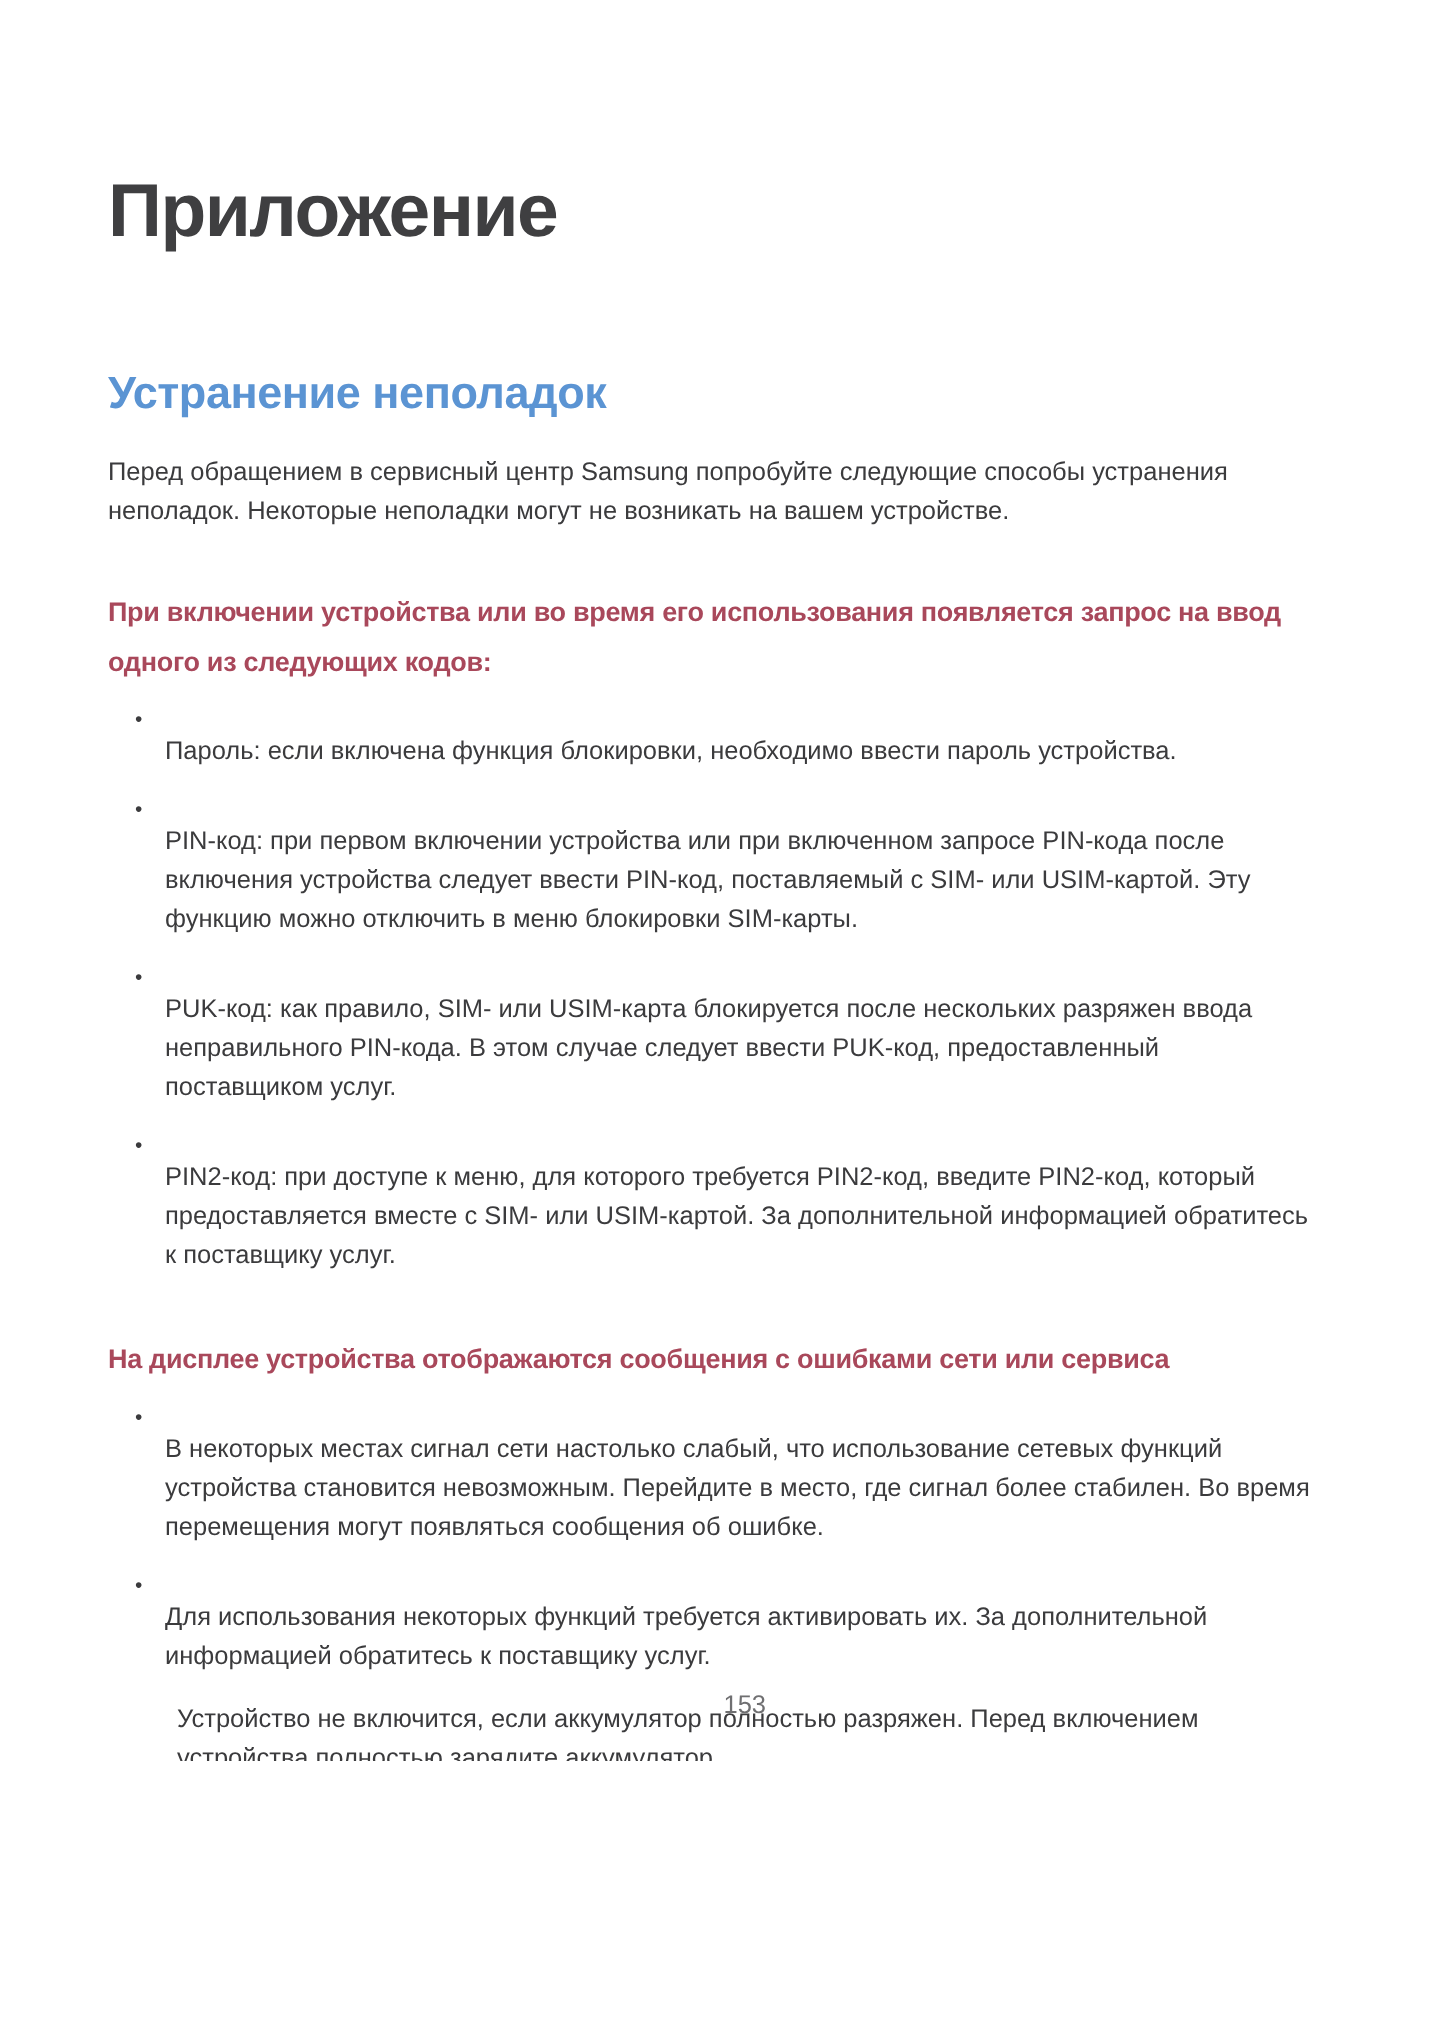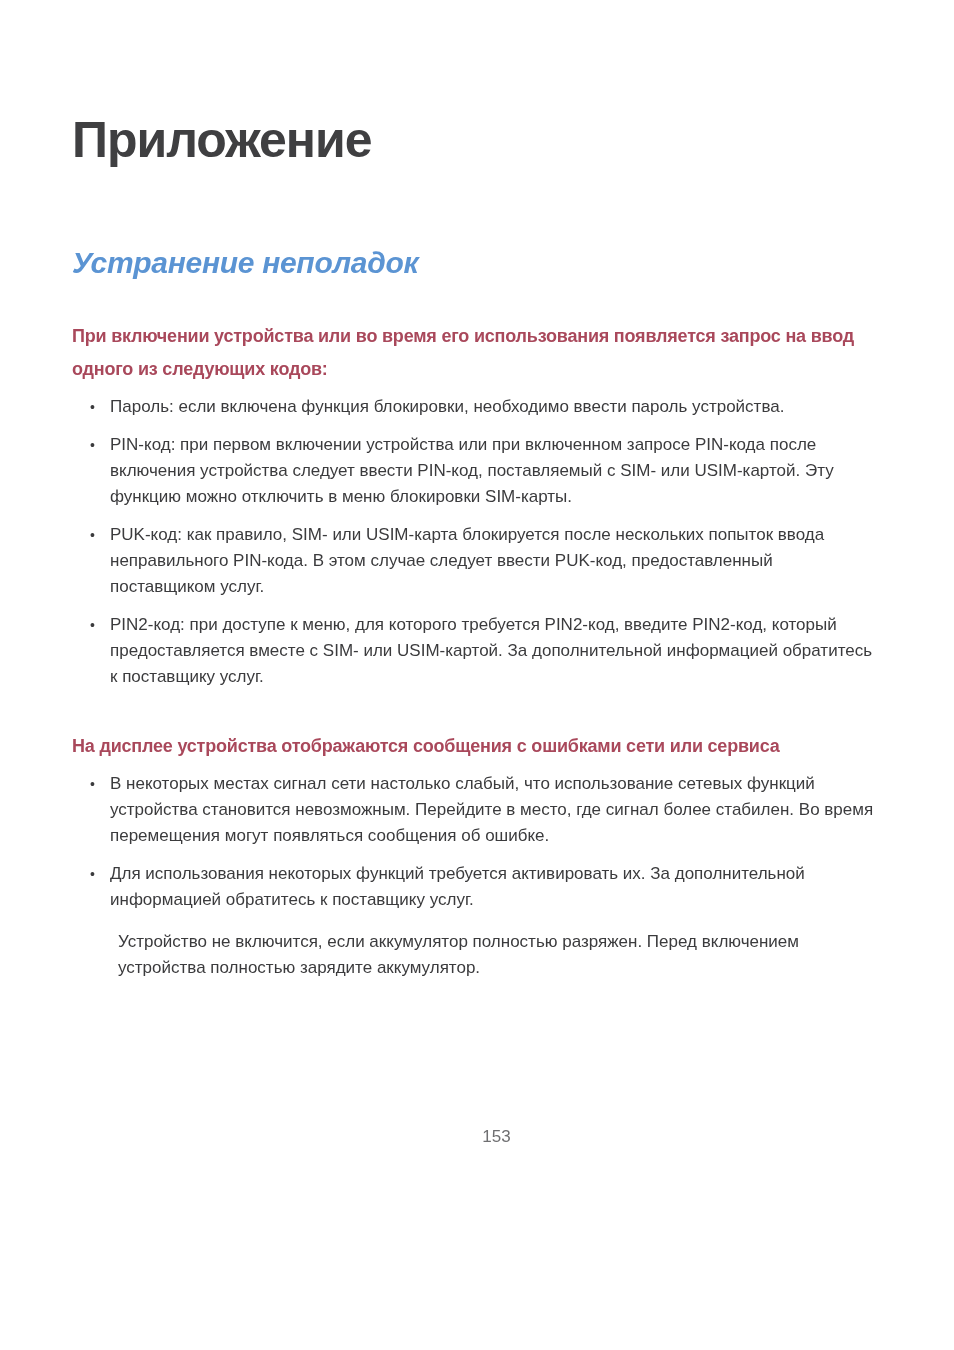--- a/index.html
+++ b/index.html
@@ -24,21 +24,20 @@
     letter-spacing: -1px;
     color: #3f3f41;
   }
   .section-heading {
     margin-top: 74px;
     font-size: 30px;
     line-height: 38px;
     font-weight: 700;
     color: #5b94d3;
     letter-spacing: -0.3px;
-    font-style: italic;
   }
   .body-text {
     margin-top: 20px;
     font-size: 17px;
     line-height: 26px;
     max-width: 792px;
     color: #3b3b3d;
   }
   .subsection-heading {
     margin-top: 38px;
@@ -66,56 +65,57 @@
     color: #3b3b3d;
   }
   .dot {
     flex: 0 0 22px;
     text-align: left;
     padding-left: 2px;
     font-size: 14px;
     line-height: 26px;
     color: #3b3b3d;
   }
-  .li-text { flex: 1 1 auto; max-width: 772px; }
+  .li-text { flex: 1 1 auto; max-width: 772px; margin-top: 22px; }
   .page-number {
     position: absolute;
     left: 4px; right: 0;
     bottom: 26px;
     text-align: center;
     font-size: 17px;
     line-height: 22px;
     color: #6f6f71;
     padding-left: 35px;
   }
 </style>
 </head>
 <body>
 
 <div class="page">
 
   <h1 class="chapter-title">Приложение</h1>
 
   <h2 class="section-heading">Устранение неполадок</h2>
 
+  <p class="body-text">Перед обращением в сервисный центр Samsung попробуйте следующие способы устранения неполадок. Некоторые неполадки могут не возникать на вашем устройстве.</p>
 
   <h3 class="subsection-heading">При включении устройства или во время его использования появляется запрос на ввод одного из следующих кодов:</h3>
 
   <ul class="bullets">
     <li>
       <span class="dot">•</span>
       <span class="li-text">Пароль: если включена функция блокировки, необходимо ввести пароль устройства.</span>
     </li>
     <li>
       <span class="dot">•</span>
       <span class="li-text">PIN-код: при первом включении устройства или при включенном запросе PIN-кода после включения устройства следует ввести PIN-код, поставляемый с SIM- или USIM-картой. Эту функцию можно отключить в меню блокировки SIM-карты.</span>
     </li>
     <li>
       <span class="dot">•</span>
-      <span class="li-text">PUK-код: как правило, SIM- или USIM-карта блокируется после нескольких попыток ввода неправильного PIN-кода. В этом случае следует ввести PUK-код, предоставленный поставщиком услуг.</span>
+      <span class="li-text">PUK-код: как правило, SIM- или USIM-карта блокируется после нескольких разряжен ввода неправильного PIN-кода. В этом случае следует ввести PUK-код, предоставленный поставщиком услуг.</span>
     </li>
     <li>
       <span class="dot">•</span>
       <span class="li-text">PIN2-код: при доступе к меню, для которого требуется PIN2-код, введите PIN2-код, который предоставляется вместе с SIM- или USIM-картой. За дополнительной информацией обратитесь к поставщику услуг.</span>
     </li>
   </ul>
 
   <h3 class="subsection-heading mt-lg">На дисплее устройства отображаются сообщения с ошибками сети или сервиса</h3>
 
   <ul class="bullets">

